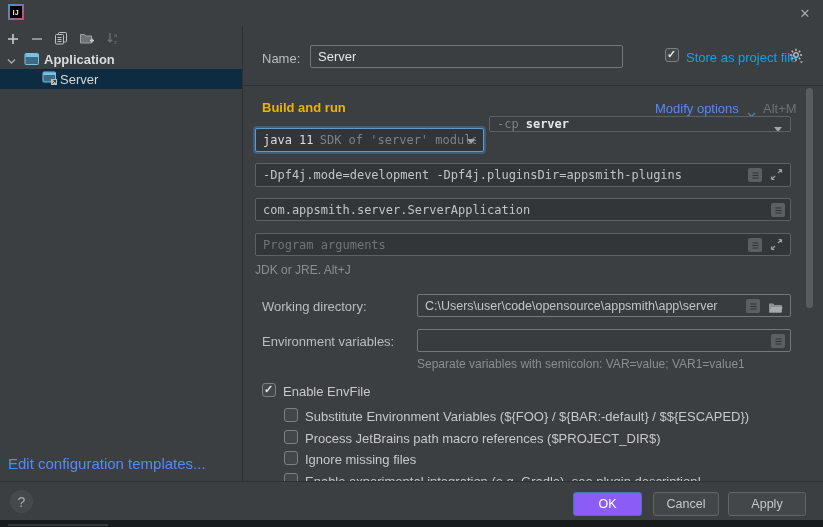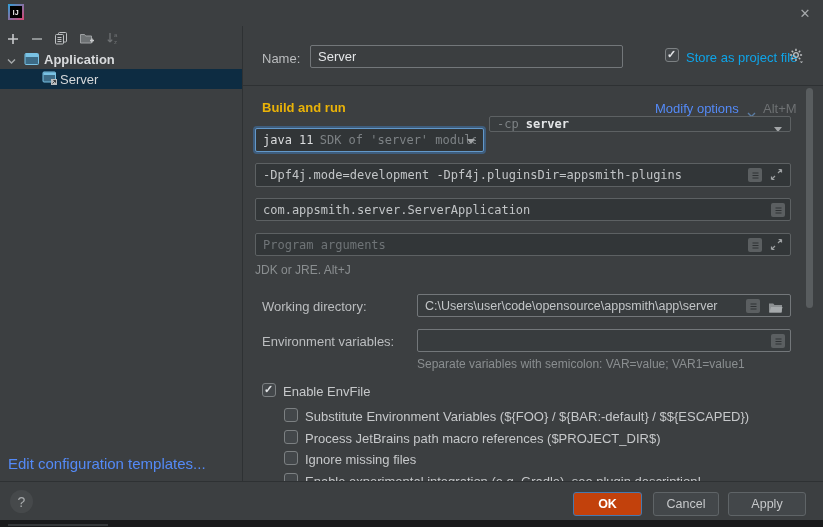--- a/index.html
+++ b/index.html
@@ -20,21 +20,21 @@
   .combo-arrow{position:absolute;right:8px;top:10px;width:0;height:0;
                border-left:4px solid transparent;border-right:4px solid transparent;
                border-top:5px solid #a2a5a7;}
   .cb{position:absolute;width:14px;height:14px;background:#43474a;border:1px solid #7c8082;
       border-radius:3px;box-sizing:border-box;}
   .cb.checked::after{content:"✓";position:absolute;left:1px;top:-1px;font-size:11px;
       color:#e2e4e6;font-weight:bold;}
   .link{color:#548af7;font-size:13px;position:absolute;white-space:nowrap;cursor:pointer;}
   .btn{position:absolute;height:24px;background:#43474a;border:1px solid #5f6467;border-radius:3px;
        color:#c6c8ca;font-size:12.5px;font-family:"Liberation Sans",sans-serif;cursor:pointer;}
-  .btn.primary{background:#c2410c;border-color:#46amber;border-color:#4678ae;color:#ffffff;font-weight:bold;}
+  .btn.primary{background:#8b5cf6;border-color:#46amber;border-color:#4678ae;color:#ffffff;font-weight:normal;}
   .mini-icon{position:absolute;width:14px;height:14px;border-radius:2px;background:#5b5f61;
              display:flex;align-items:center;justify-content:center;}
   .sel-row{position:absolute;left:0;width:242px;height:20px;background:#0d2c42;}
   .toolbar-btn{position:absolute;width:16px;height:16px;display:flex;align-items:center;justify-content:center;cursor:pointer;}
   .scroll-thumb{position:absolute;left:806px;top:88px;width:7px;height:220px;background:#595d5f;border-radius:4px;}
   .footer{position:absolute;left:0;top:481px;width:823px;height:38px;background:#3c3f41;
           border-top:1px solid #2e3133;z-index:5;}
   .divider-v{position:absolute;left:242px;top:26px;width:1px;height:455px;background:#2e3133;}
   .sep-h{position:absolute;left:242px;top:85px;width:581px;height:1px;background:#2e3133;}
   .logo{position:absolute;left:8px;top:4px;width:16px;height:16px;box-sizing:border-box;padding:2px;

